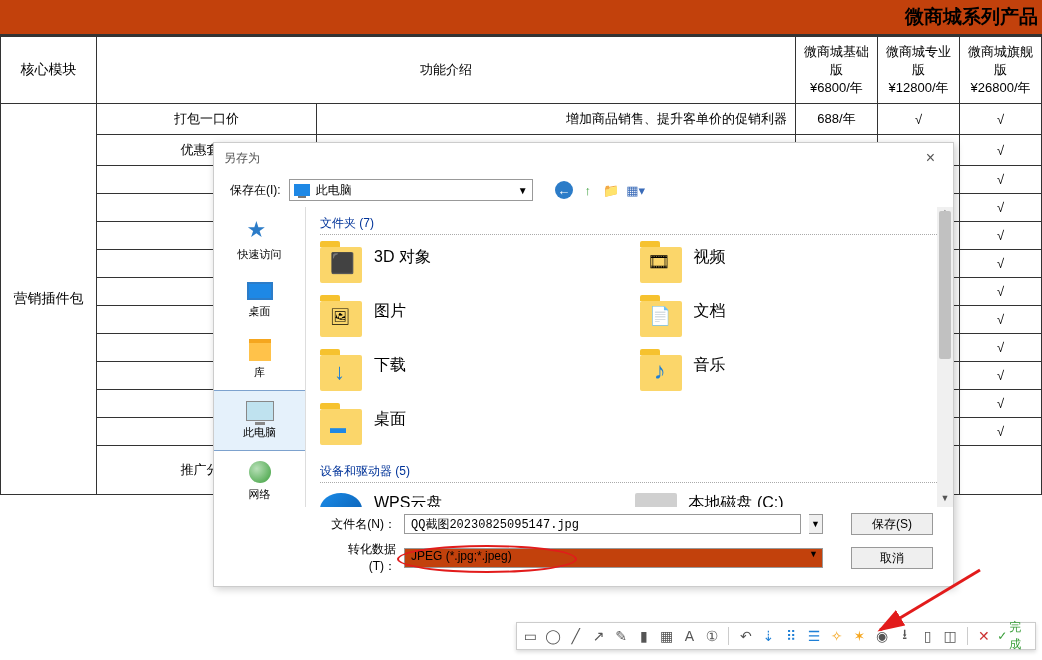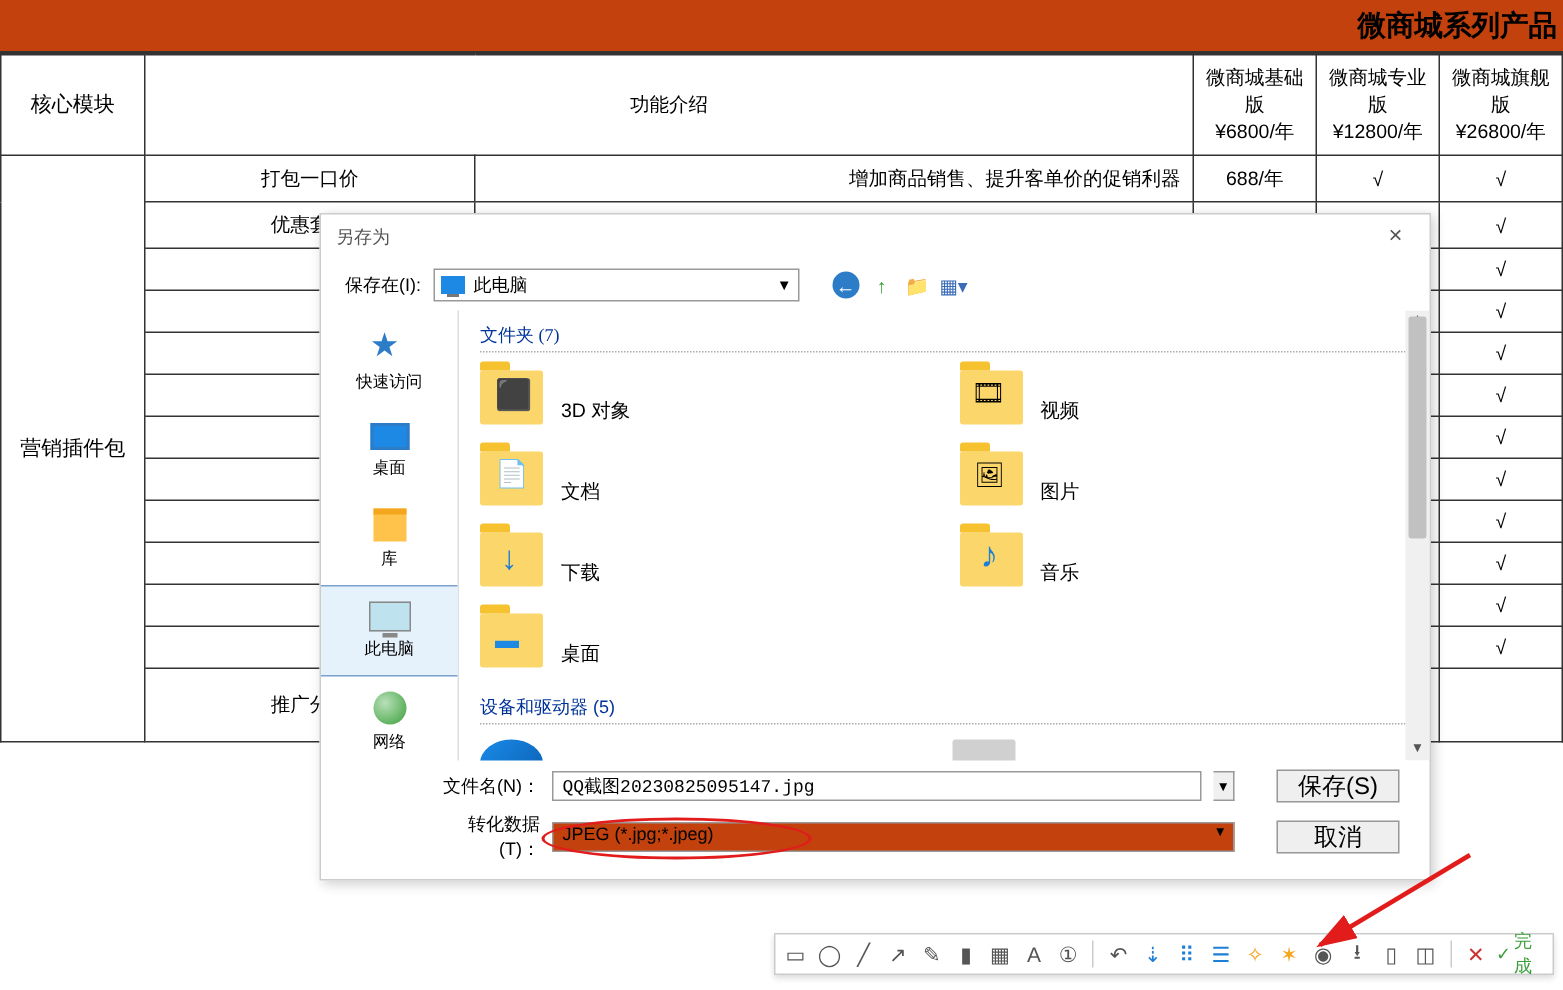--- a/index.html
+++ b/index.html
@@ -36,52 +36,52 @@
     .sidebar-item { display:flex; flex-direction:column; align-items:center; padding:10px 0; font-size:11px; gap:4px; cursor:pointer; }
     .sidebar-item.active { background:#e5f1fb; border-top:1px solid #7da2ce; border-bottom:1px solid #7da2ce; }
     .sb-star { width:26px; height:26px; color:#2c7cc8; font-size:22px; }
     .sb-desktop { width:26px; height:18px; background:#1e88e5; border:2px solid #2c7cc8; }
     .sb-lib { width:22px; height:22px; background:#ffc24a; border-top:4px solid #f5a61f; }
     .sb-pcicon { width:28px; height:20px; background:#bfe2ef; border:1px solid #888; position:relative; }
     .sb-pcicon::after { content:""; position:absolute; bottom:-5px; left:8px; right:8px; height:3px; background:#888; }
     .sb-net { width:22px; height:22px; border-radius:50%; background:radial-gradient(circle at 35% 35%, #b8e0b8, #3a9e3a); }
 
     .file-area { flex:1; padding: 8px 14px; overflow:hidden; position:relative; }
-    .group-header { color:#003399; font-size:12px; border-bottom:1px dotted #aaa; padding-bottom:2px; margin-bottom:12px;font-family:Liberation Serif, serif; }
+    .group-header { color:#003399; font-size:12px; border-bottom:1px dotted #aaa; padding-bottom:2px; margin-bottom:12px; }
     .folder-grid-area { display:grid; grid-template-columns: 1fr 1fr; gap: 18px 20px; }
-    .folder-item { display:flex; align-items:flex-end; gap:12px; font-size:13px; }
+    .folder-item { display:flex; align-items:flex-start; gap:12px; font-size:16px; }
     .fld-icon { width:42px; height:36px; background:#fbd66a; border-radius:2px; position:relative; }
     .fld-icon::before { content:""; position:absolute; top:-6px; left:0; width:20px; height:6px; background:#f6c22f; border-radius:2px 2px 0 0; }
     .fld-icon.cube::after { content:"⬛"; position:absolute; left:10px; top:4px; color:#3fb8e8; font-size:20px; }
     .fld-icon.video::after { content:"🎞"; position:absolute; left:8px; top:4px; font-size:18px; }
     .fld-icon.photo::after { content:"🖼"; position:absolute; left:10px; top:6px; font-size:16px; }
     .fld-icon.doc::after { content:"📄"; position:absolute; left:10px; top:4px; font-size:18px; }
     .fld-icon.dl::after { content:"↓"; position:absolute; left:14px; top:4px; color:#1e7fd6; font-size:22px; font-weight:bold; }
     .fld-icon.music::after { content:"♪"; position:absolute; left:14px; top:2px; color:#1e7fd6; font-size:24px; }
     .fld-icon.desktop::after { content:"▬"; position:absolute; left:10px; top:10px; color:#1e88e5; font-size:16px; }
     .wps-icon { width:42px; height:32px; background:linear-gradient(135deg,#1a8be8,#0a5db0); border-radius:50% 50% 0 0; }
     .drive-icon { width:42px; height:32px; background:#d0d0d0; border-radius:2px; }
 
     .group-header2 { color:#003399; font-size:12px; border-bottom:1px dotted #aaa; padding-bottom:2px; margin-top:18px; margin-bottom:10px; }
     .drives { display:grid; grid-template-columns:1fr 1fr; gap:10px; }
 
     .scrollbar-v { position:absolute; right:0; top:0; bottom:0; width:16px; background:#f0f0f0; }
     .scrollbar-v .thumb { position:absolute; top:4px; left:2px; right:2px; height:148px; background:#c1c1c1; border-radius:2px; }
     .scrollbar-v .arr-up, .scrollbar-v .arr-dn { position:absolute; left:0; right:0; height:14px; text-align:center; font-size:9px; color:#555; }
     .scrollbar-v .arr-up { top:0; } .scrollbar-v .arr-dn { bottom:0; }
 
-    .dialog-bottom { padding: 6px 20px 6px 74px; }
+    .dialog-bottom { padding: 6px 20px 6px 110px; }
     .form-row { display:flex; align-items:center; gap:8px; margin-bottom:6px; }
     .form-row label { width:72px; text-align:right; font-size:12px; }
     .text-input { flex:1; border:1px solid #999; height:20px; padding:0 6px; font-size:12px;font-family:Liberation Mono, monospace; }
     .dropdown-btn { width:14px; height:20px; border:1px solid #999; border-left:none; background:#f0f0f0; font-size:9px; display:flex; align-items:center; justify-content:center; }
     .type-select { flex:1; border:1px solid #999; height:20px; background:#c2410c; padding:0 6px; font-size:12px; display:flex; align-items:flex-start; position:relative; }
     .type-select .chev { position:absolute; right:4px; font-size:9px; }
     .red-circle { position:absolute; left:-8px; top:-4px; width:180px; height:28px; border:2px solid #e21b1b; border-radius:50%; pointer-events:none; }
-    .dlg-btn { width:82px; height:22px; border:1px solid #999; background:#efefef; font-size:16px; margin-left:20px; }
+    .dlg-btn { width:82px; height:22px; border:1px solid #999; background:#efefef; font-size:12px; margin-left:20px; }
 
     .annotation-toolbar { position:absolute; bottom:10px; left:516px; width:520px; height:28px; border:1px solid #ccc; background:#fff; box-shadow:0 2px 4px rgba(0,0,0,0.15); display:flex; align-items:center; padding:0 4px; gap:4px; }
     .annotation-toolbar .tool { width:20px; height:20px; display:inline-flex; align-items:center; justify-content:center; font-size:14px; color:#555; cursor:pointer; }
     .annotation-toolbar .sep { width:1px; height:18px; background:#ccc; margin:0 3px; }
     .annotation-toolbar .done { color:#3a9e3a; font-size:12px; display:flex; align-items:center; gap:2px; }
     .annotation-toolbar .cancel { color:#c33; }
     .tool.blue { color:#1e7fd6; }
     .tool.orange { color:#f5a61f; }
 
     .red-arrow { position:absolute; pointer-events:none; }
@@ -248,26 +248,26 @@
       <div class="folder-grid-area">
         <div class="folder-item">
             <span class="fld-icon cube"></span>
             <span>3D 对象</span>
           </div>
         <div class="folder-item">
             <span class="fld-icon video"></span>
             <span>视频</span>
           </div>
         <div class="folder-item">
+            <span class="fld-icon photo"></span>
+            <span>图片</span>
+          </div>
+        <div class="folder-item">
             <span class="fld-icon doc"></span>
             <span>文档</span>
-          </div>
-        <div class="folder-item">
-            <span class="fld-icon photo"></span>
-            <span>图片</span>
           </div>
         <div class="folder-item">
             <span class="fld-icon dl"></span>
             <span>下载</span>
           </div>
         <div class="folder-item">
             <span class="fld-icon music"></span>
             <span>音乐</span>
           </div>
         <div class="folder-item">

